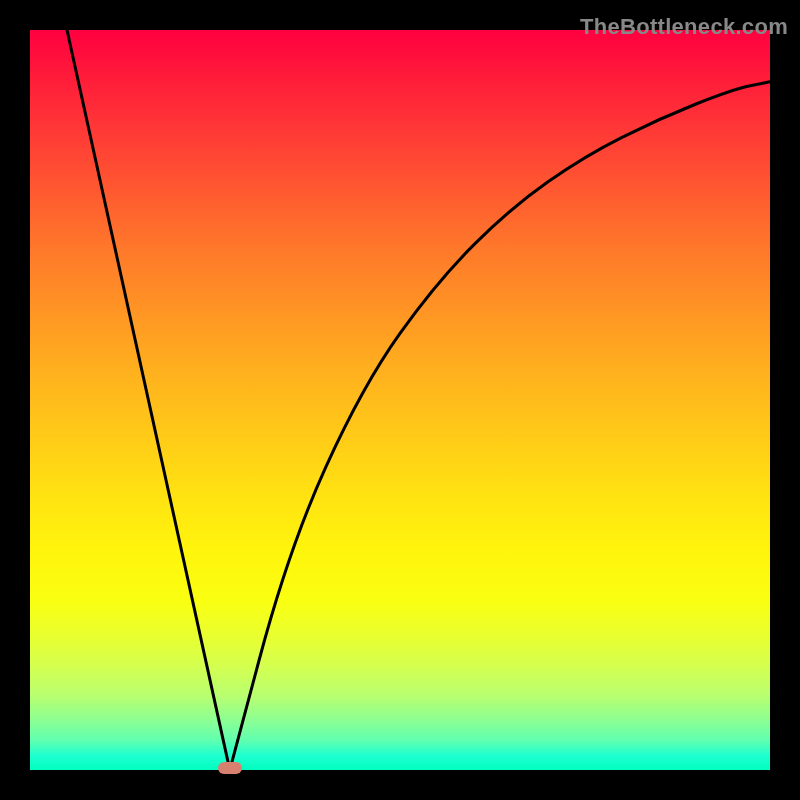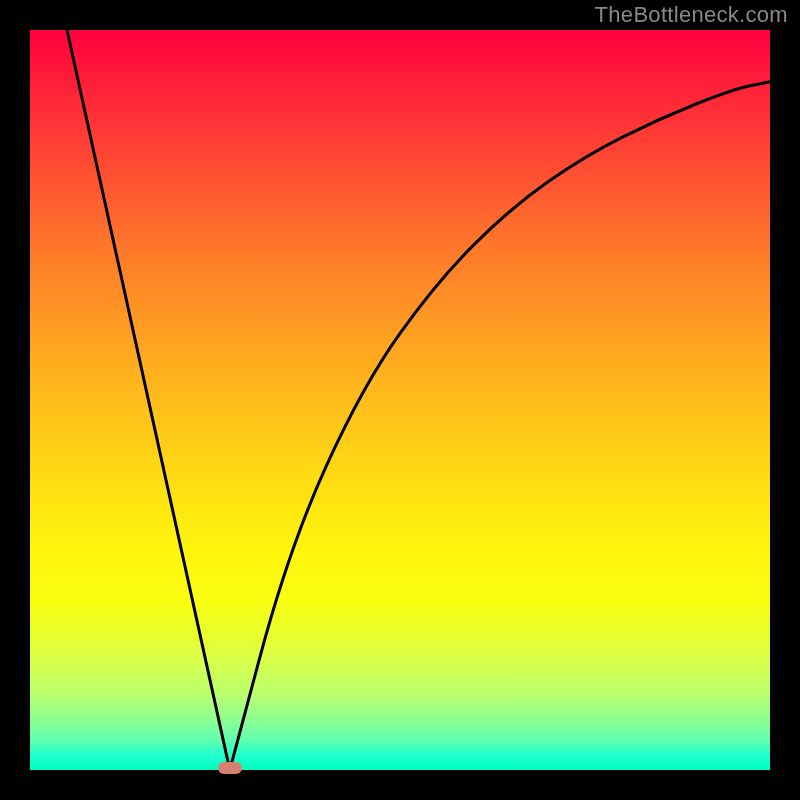--- a/index.html
+++ b/index.html
@@ -33,25 +33,25 @@
       #d4ff50 86%,
       #b8ff70 90%,
       #90ff90 93%,
       #60ffb0 96%,
       #20ffd0 98%,
       #00ffc0 100%
     );
   }
   .watermark {
     position: absolute;
-    top: 2px;
+    top: 14px;
     right: 12px;
     color: #888;
     font-size: 22px;
-    font-weight: 400;
+    font-weight: 700;
     letter-spacing: 0.3px;
     z-index: 10;
   }
   .curve-svg {
     position: absolute;
     left: 30px;
     top: 30px;
     width: 740px;
     height: 740px;
     z-index: 5;

